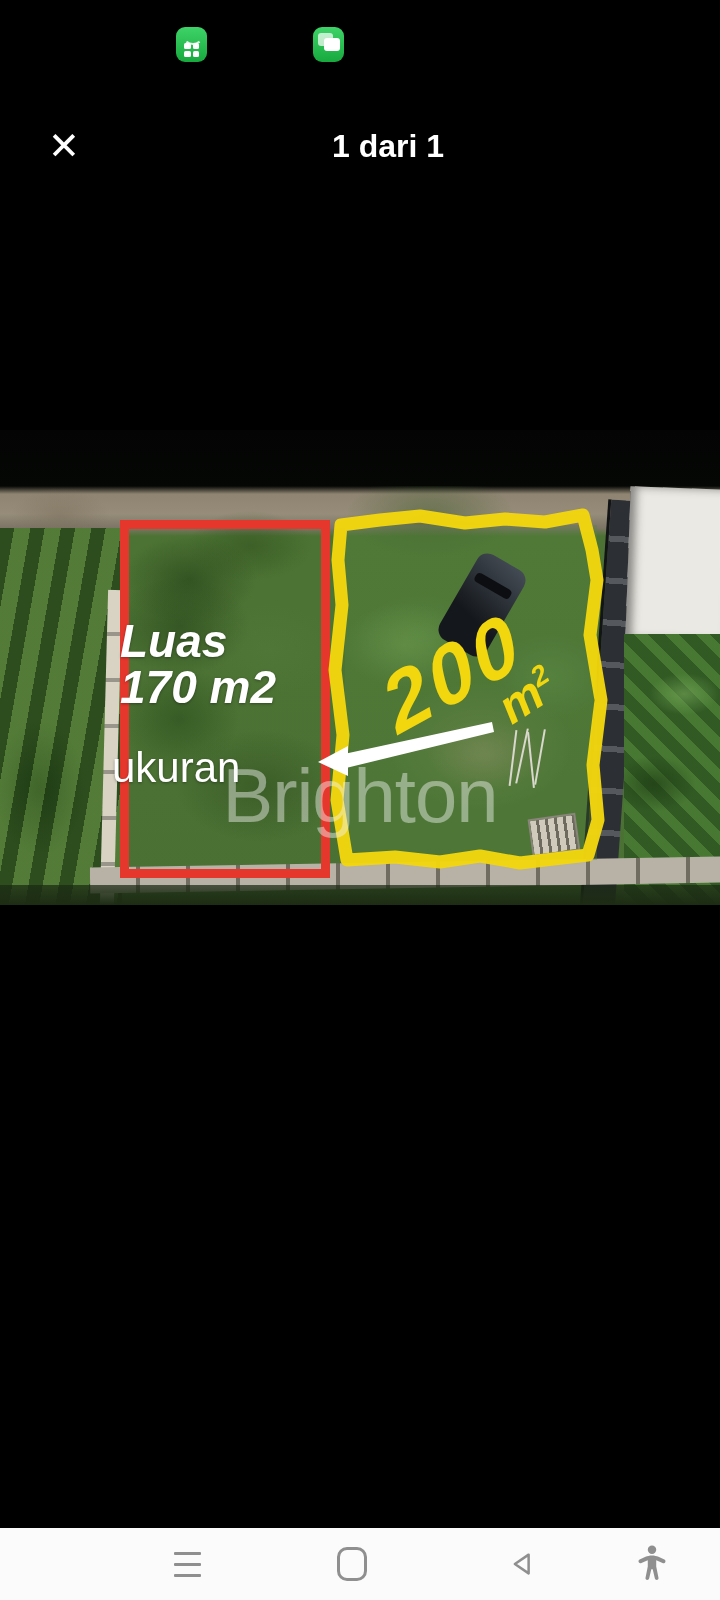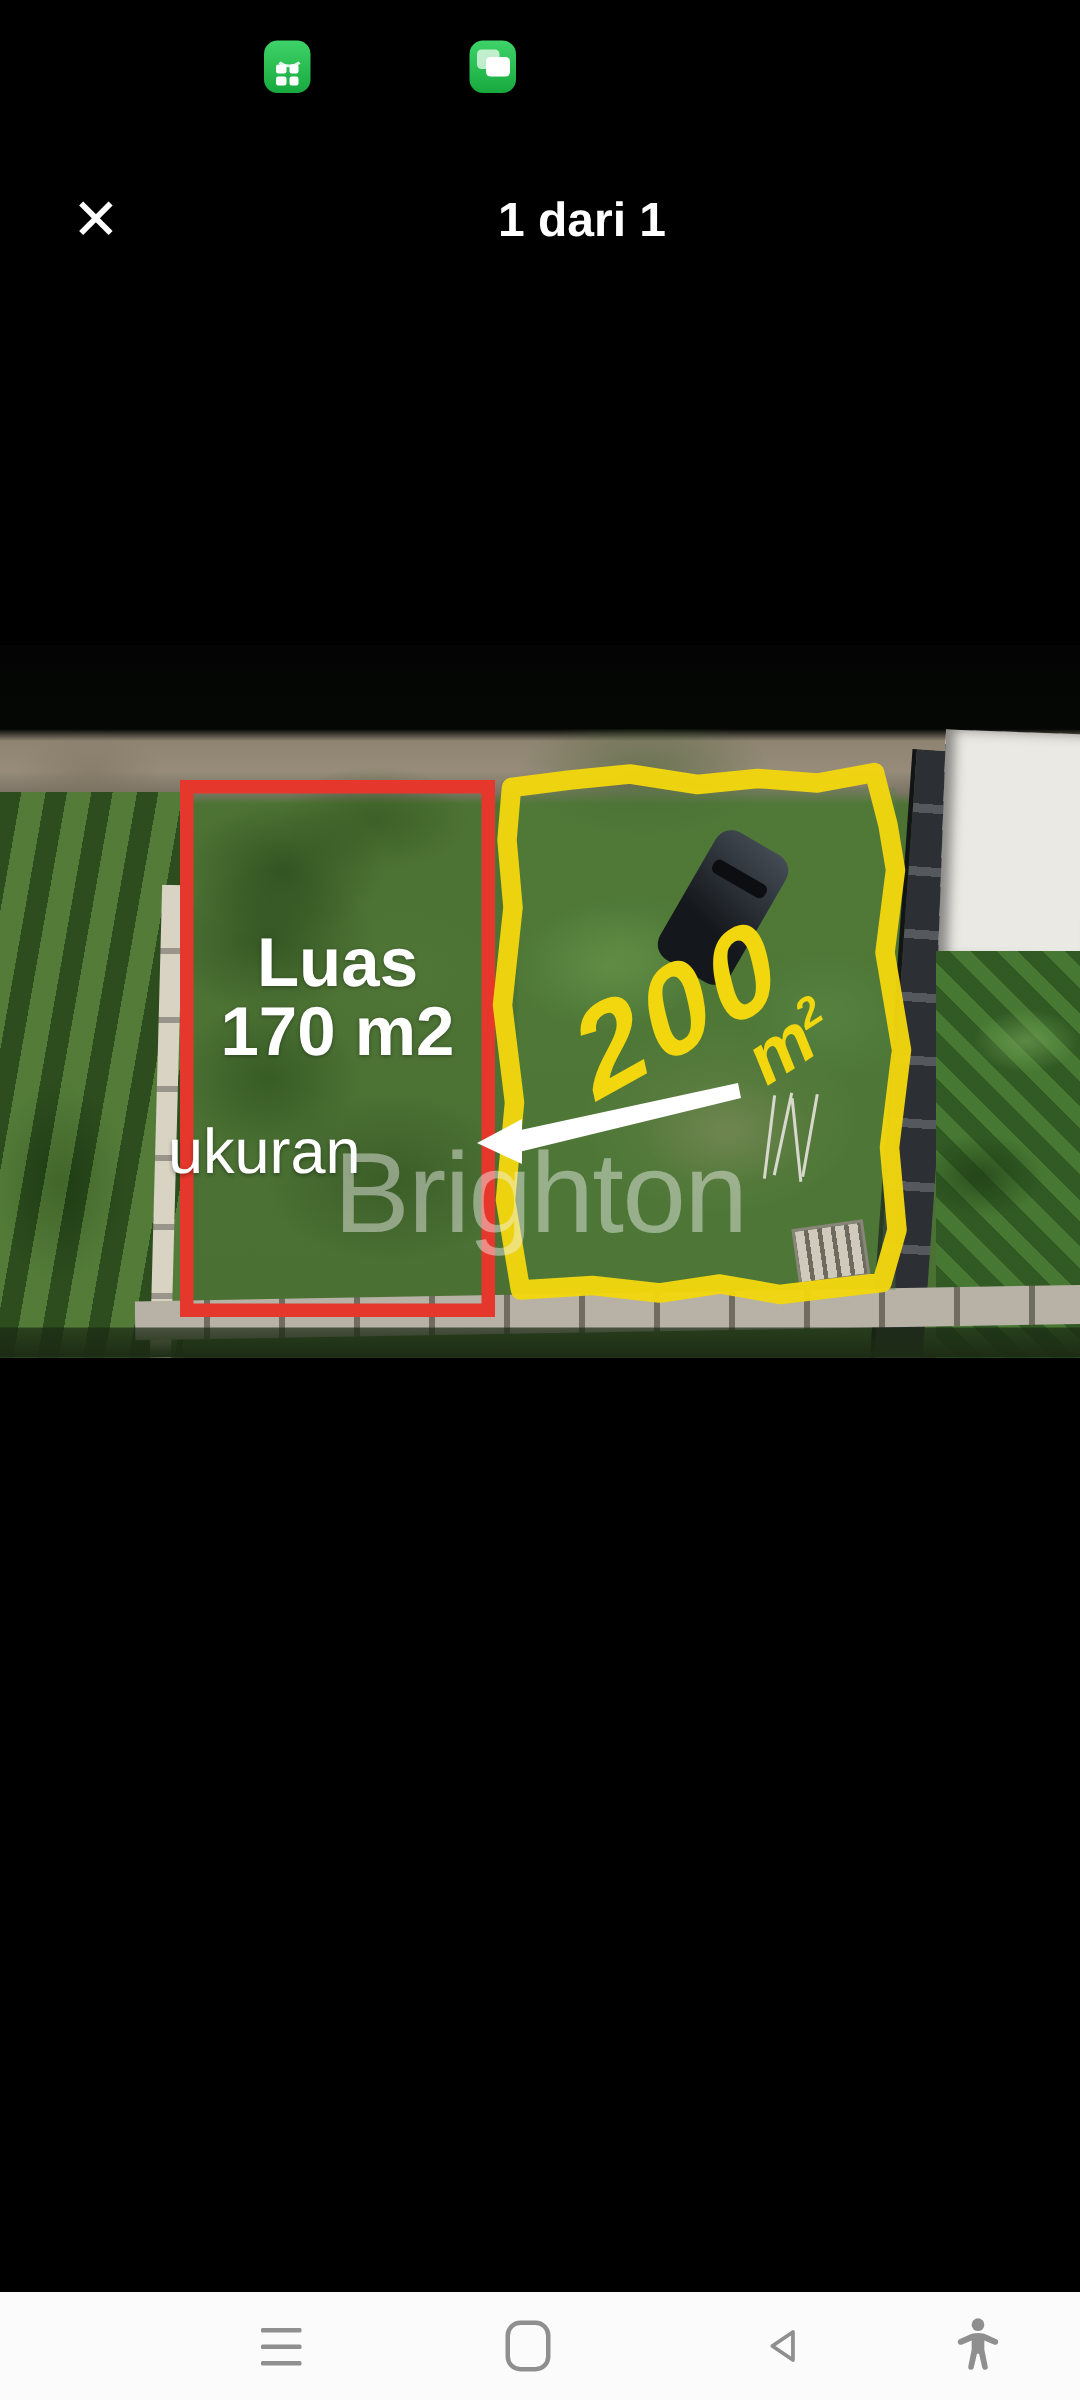--- a/index.html
+++ b/index.html
@@ -81,22 +81,22 @@
   .car{position:absolute;left:455px;top:126px;width:54px;height:98px;transform:rotate(30deg);
        border-radius:12px;background:linear-gradient(195deg,#454d56 0%,#14171b 65%);}
   .car .glass{position:absolute;left:7px;top:22px;width:40px;height:10px;background:#0c0e11;border-radius:4px;}
 
   
   .stick{position:absolute;width:2px;height:56px;background:#d9d8cd;}
   .pallet{position:absolute;left:530px;top:386px;width:44px;height:34px;transform:rotate(-8deg);
      background:repeating-linear-gradient(90deg,#cfcabb 0 6px,#6f6a5e 6px 9px);border:2px solid #8a857a;}
 
   
-  .plot-label{position:absolute;left:120px;top:188px;width:210px;text-align:center;color:#fff;
-              font-weight:700;font-size:46px;line-height:1.0;text-shadow:0 1px 3px rgba(0,0,0,.35);}
+  .plot-label{position:absolute;left:120px;top:188px;width:210px;color:#fff;
+              font-weight:700;font-size:46px;line-height:1.0;text-shadow:0 1px 3px rgba(0,0,0,.35);font-style:italic;}
   .plot-sub{position:absolute;left:112px;top:316px;width:210px;color:#fff;
             font-weight:400;font-size:42px;line-height:1.05;text-shadow:0 1px 3px rgba(0,0,0,.35);}
   .hand-200{position:absolute;left:378px;top:196px;color:#f2d60e;font-size:82px;font-weight:700;
             font-style:italic;transform:rotate(-29deg) skewX(-6deg);letter-spacing:4px;}
   .hand-m2{position:absolute;left:498px;top:238px;color:#f2d60e;font-size:48px;font-weight:700;
            font-style:italic;transform:rotate(-33deg);}
   .hand-m2 sup{font-size:28px;}
   .watermark{position:absolute;left:0;top:322px;width:720px;text-align:center;
              color:rgba(245,245,245,.45);font-size:76px;font-weight:400;letter-spacing:-1px;}
 

